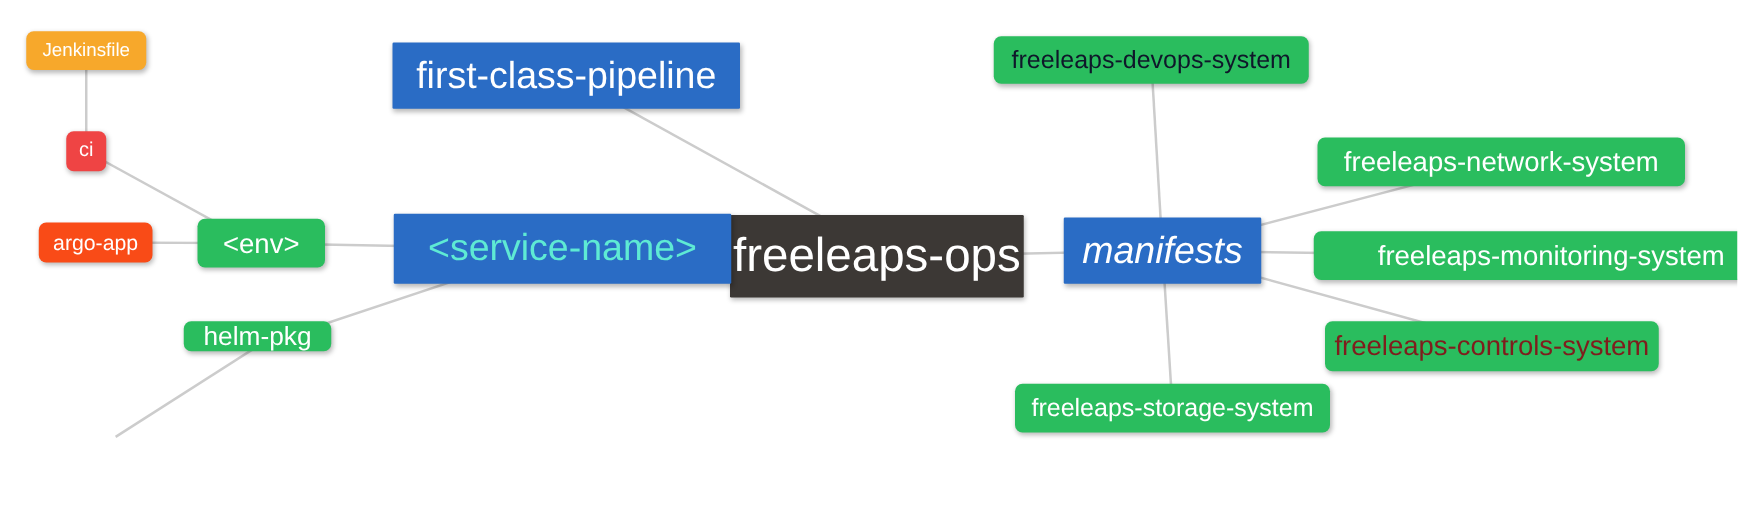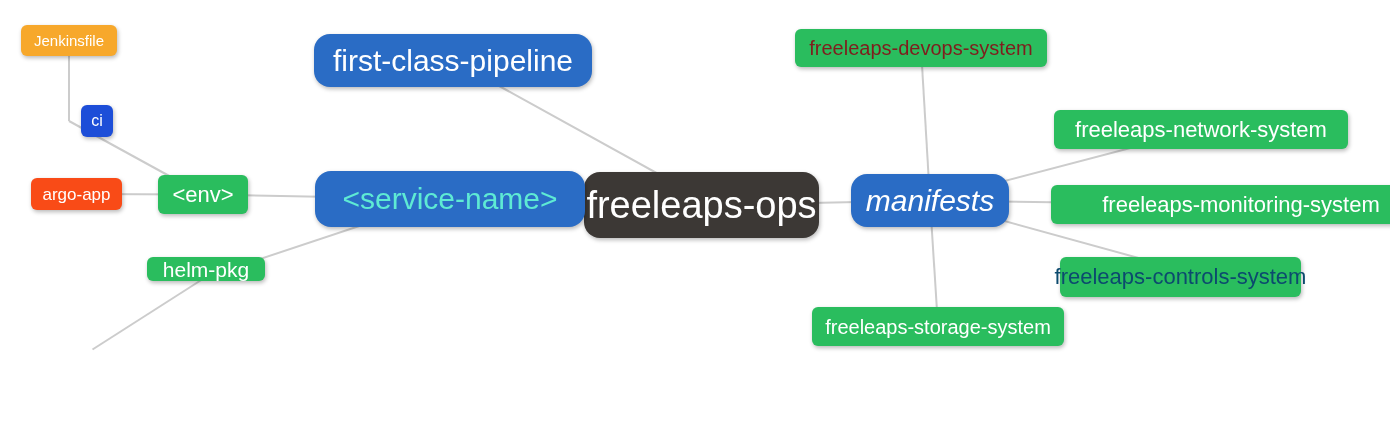--- a/index.html
+++ b/index.html
@@ -32,21 +32,21 @@
     justify-content: center;
     box-sizing: border-box;
     color: #ffffff;
     border-radius: 6px;
     white-space: nowrap;
     box-shadow: 1px 2px 4px rgba(0,0,0,0.28);
     cursor: pointer;
     line-height: 1;
     font-weight: 400;
   }
-  .node.lg { border-radius: 16px; }
+  .node.lg { border-radius: 1px; }
 </style>
 </head>
 <body>
 
 <div class="canvas">
 
   <svg class="edge-layer" width="1390" height="421" viewBox="0 0 1390 421">
       <line x1="69" y1="40.5" x2="69" y2="121" stroke="#cccccc" stroke-width="2"></line>
       <line x1="69" y1="121" x2="203" y2="194.5" stroke="#cccccc" stroke-width="2"></line>
       <line x1="76.5" y1="194" x2="203" y2="194.5" stroke="#cccccc" stroke-width="2"></line>
@@ -64,34 +64,34 @@
     </svg>
 
   <div class="node lg" style="left: 584px; top: 172px; width: 235px; height: 66px; font-size: 38px; background: rgb(60, 56, 53); color: rgb(255, 255, 255);">freeleaps-ops</div>
 
   <div class="node lg" style="left: 314px; top: 34px; width: 278px; height: 53px; font-size: 30px; background: rgb(42, 108, 197); color: rgb(255, 255, 255);">first-class-pipeline</div>
 
   <div class="node lg" style="left: 315px; top: 171px; width: 270px; height: 56px; font-size: 30px; background: rgb(42, 108, 197); color: #5eead4;">&lt;service-name&gt;</div>
 
   <div class="node lg" style="left: 851px; top: 174px; width: 158px; height: 53px; font-size: 30px; background: rgb(42, 108, 197); color: rgb(255, 255, 255); font-style: italic;">manifests</div>
 
-  <div class="node" style="left: 158px; top: 175px; width: 90px; height: 39px; font-size: 22px; background: rgb(42, 189, 94); color: rgb(255, 255, 255);">&lt;env&gt;</div>
+  <div class="node" style="left: 158px; top: 175px; width: 102px; height: 39px; font-size: 22px; background: rgb(42, 189, 94); color: rgb(255, 255, 255);">&lt;env&gt;</div>
 
   <div class="node" style="left: 147px; top: 257px; width: 118px; height: 24px; font-size: 21px; background: rgb(42, 189, 94); color: rgb(255, 255, 255);">helm-pkg</div>
 
-  <div class="node" style="left: 53px; top: 105px; width: 32px; height: 32px; font-size: 16px; background: #1d4ed8; color: rgb(255, 255, 255); margin-left: 28px;">ci</div>
+  <div class="node" style="left: 53px; top: 105px; width: 32px; height: 32px; font-size: 16px; background: #ef4444; color: rgb(255, 255, 255);">ci</div>
 
   <div class="node" style="left: 31px; top: 178px; width: 91px; height: 32px; font-size: 17px; background: rgb(249, 75, 23); color: rgb(255, 255, 255);">argo-app</div>
 
 
   <div class="node" style="left: 21px; top: 25px; width: 96px; height: 31px; font-size: 15px; background: rgb(247, 168, 43); color: rgb(255, 255, 255);">Jenkinsfile</div>
 
-  <div class="node" style="left: 795px; top: 29px; width: 252px; height: 38px; font-size: 20px; background: rgb(42, 189, 94); color: #7f1d1d;">freeleaps-devops-system</div>
+  <div class="node" style="left: 795px; top: 29px; width: 252px; height: 38px; font-size: 20px; background: rgb(42, 189, 94); color: #0f172a;">freeleaps-devops-system</div>
 
   <div class="node" style="left: 1054px; top: 110px; width: 294px; height: 39px; font-size: 22px; background: rgb(42, 189, 94); color: rgb(255, 255, 255);">freeleaps-network-system</div>
 
   <div class="node" style="left: 1051px; top: 185px; width: 380px; height: 39px; font-size: 22px; background: rgb(42, 189, 94); color: rgb(255, 255, 255);">freeleaps-monitoring-system</div>
 
-  <div class="node" style="left: 1060px; top: 257px; width: 241px; height: 40px; font-size: 22px; background: rgb(42, 189, 94); color: #0c4a6e; text-align: center;">freeleaps-controls-system</div>
+  <div class="node" style="left: 1060px; top: 257px; width: 267px; height: 40px; font-size: 22px; background: rgb(42, 189, 94); color: #7f1d1d; text-align: center;">freeleaps-controls-system</div>
 
   <div class="node" style="left: 812px; top: 307px; width: 252px; height: 39px; font-size: 20px; background: rgb(42, 189, 94); color: rgb(255, 255, 255);">freeleaps-storage-system</div>
 
 </div>
 
 </body></html>

